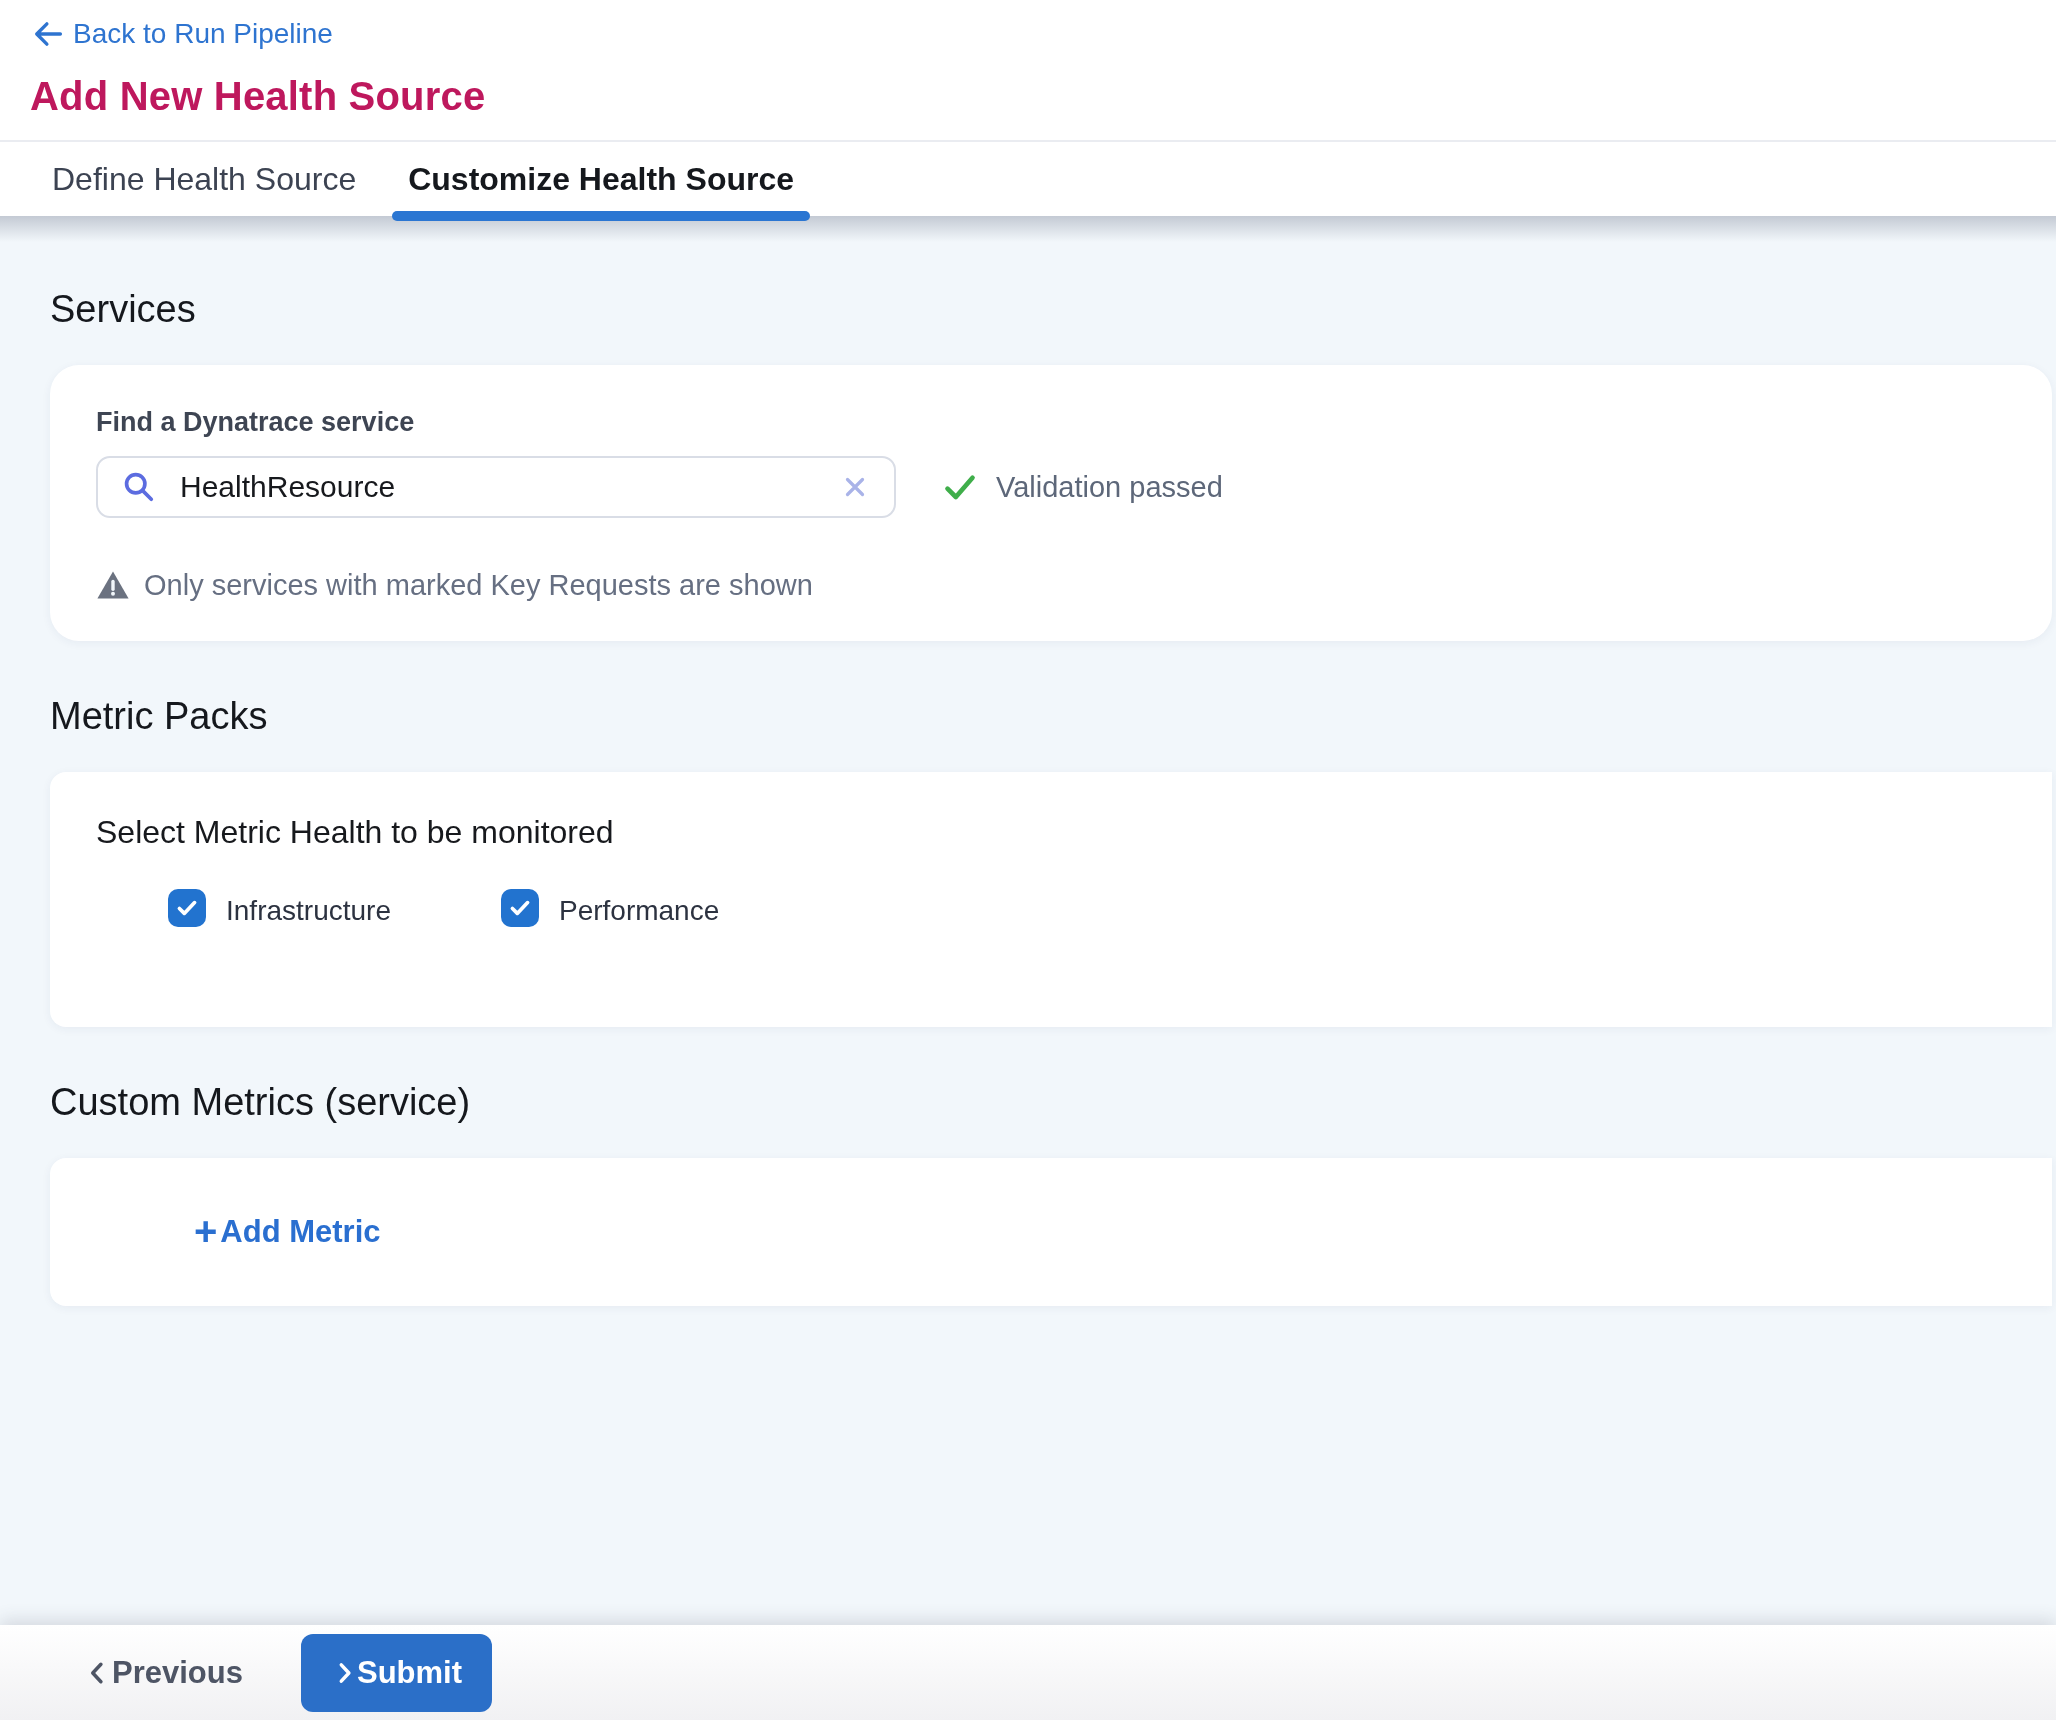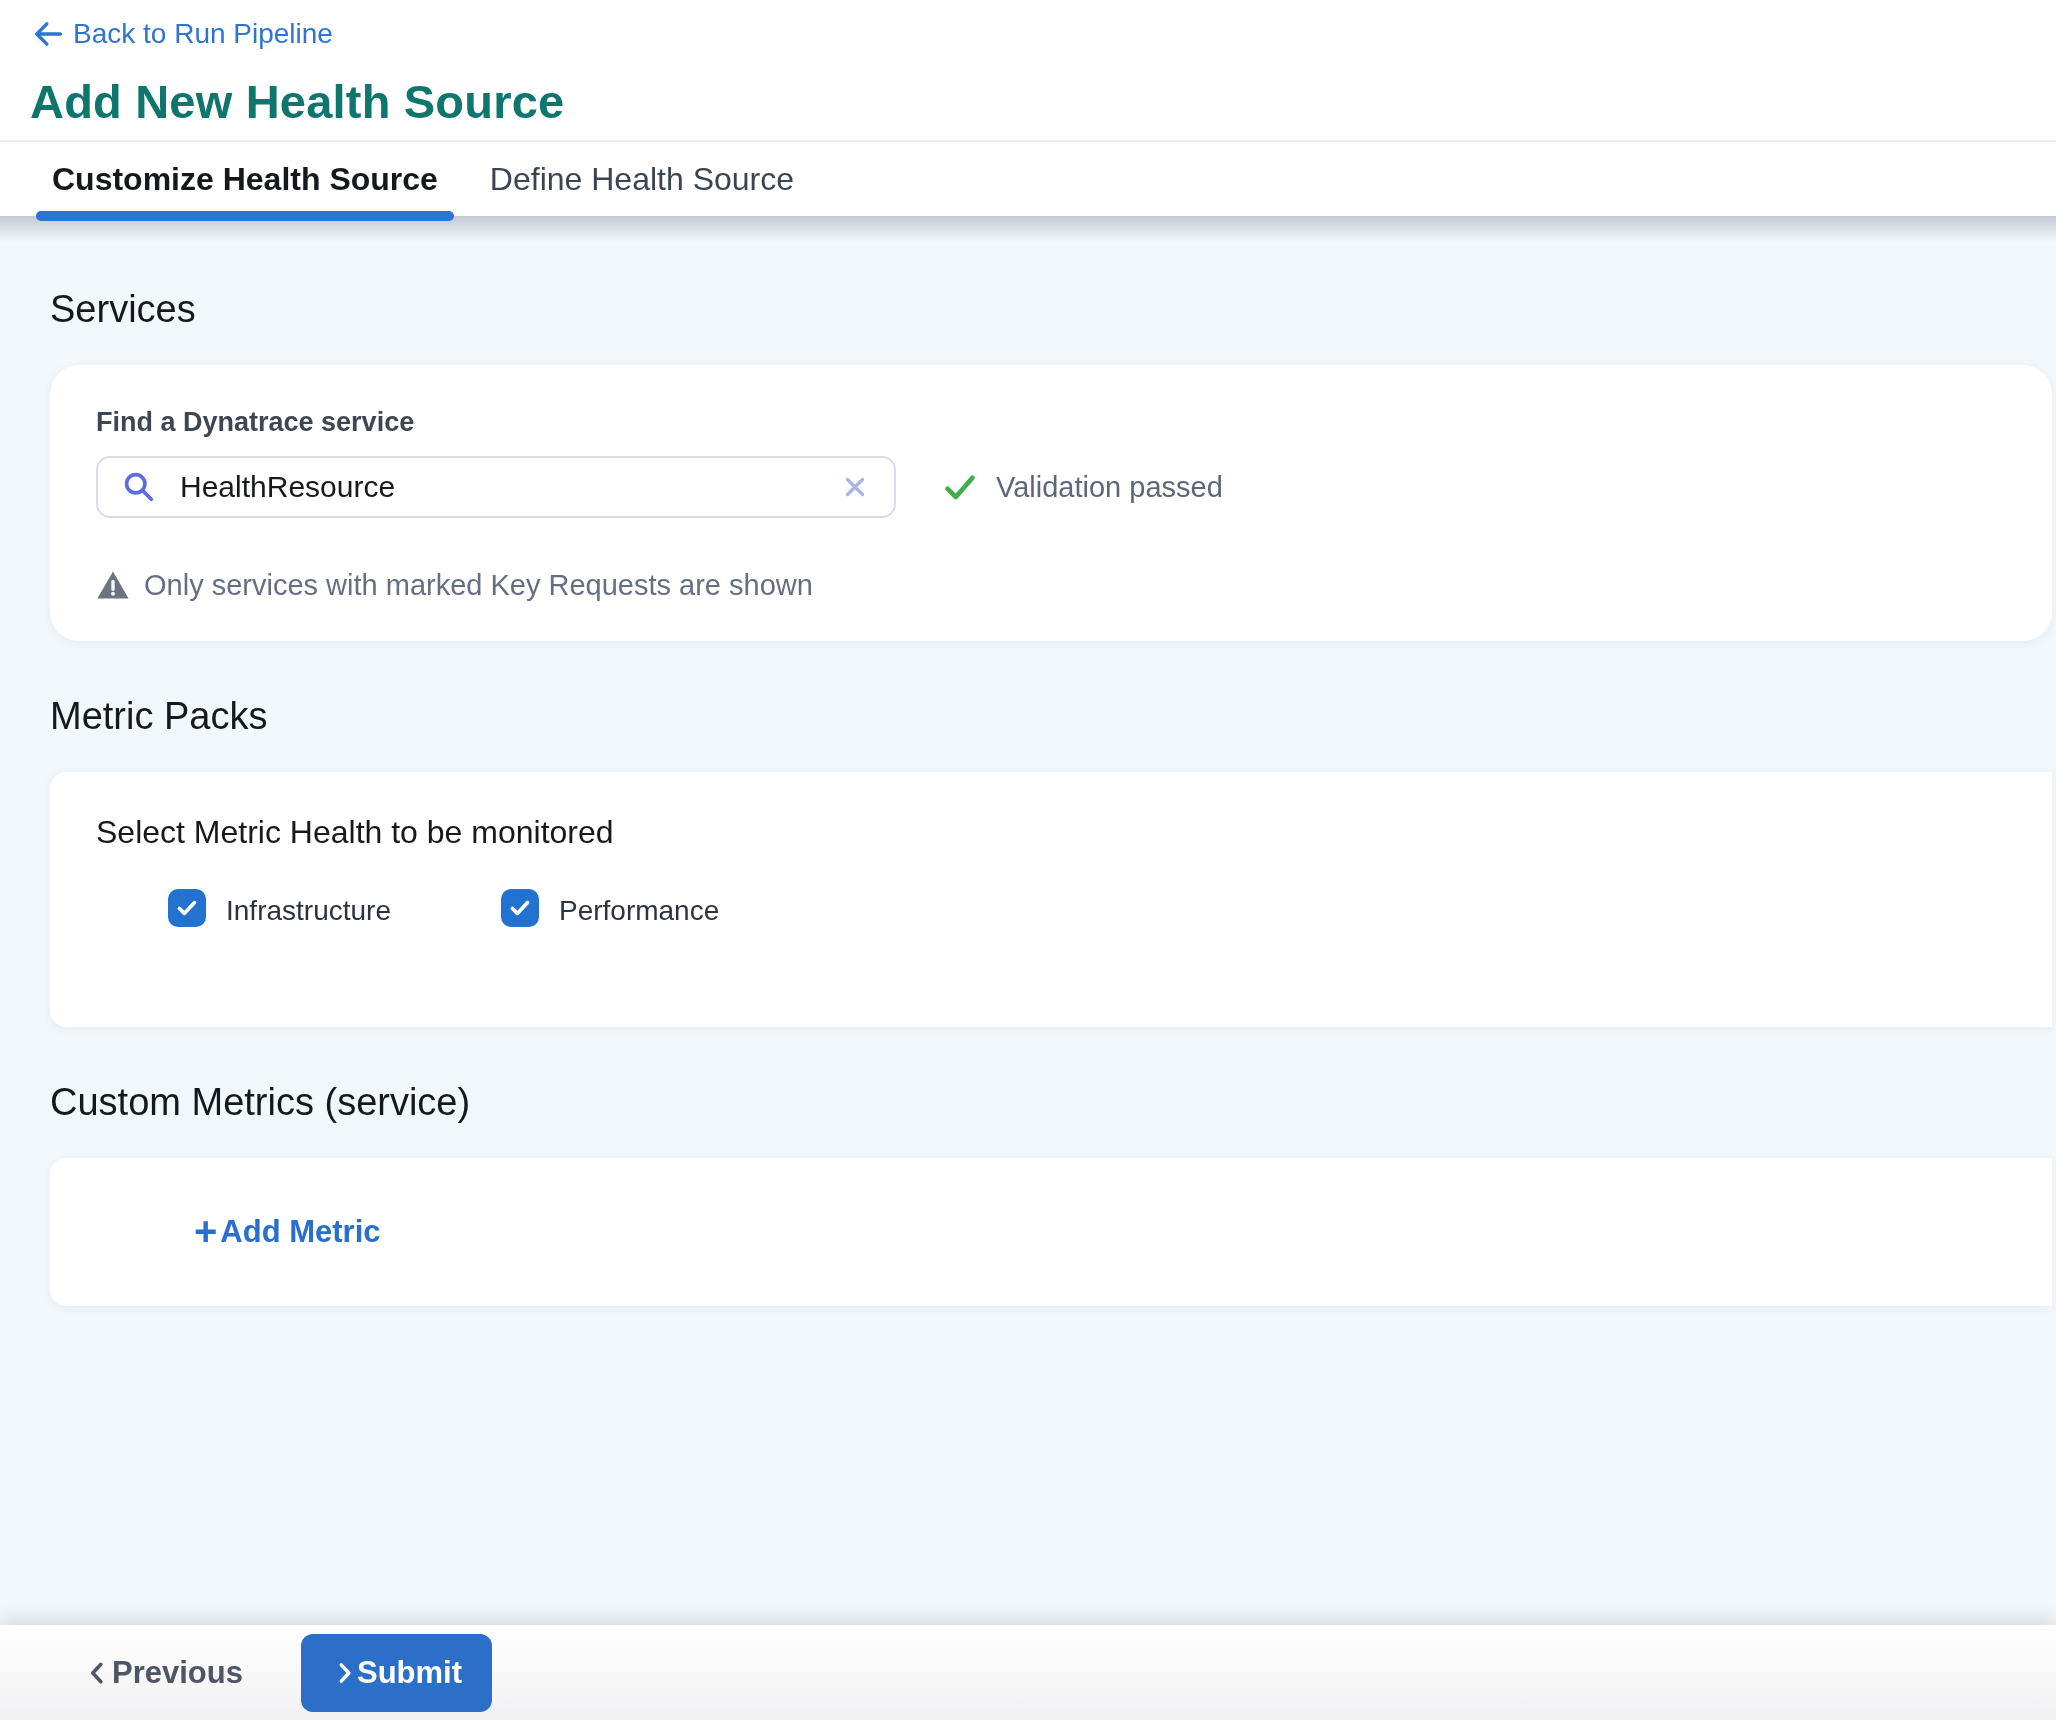--- a/index.html
+++ b/index.html
@@ -11,21 +11,21 @@
   }
   .page { width:2056px; height:1720px; display:flex; flex-direction:column; }
 
   
   .header { height:140px; padding:16px 0 0 30px; background:#fff; flex:0 0 auto; }
   .back-row {
     display:flex; align-items:center; gap:7px;
     color:#2e74d0; font-size:28px; font-weight:500;
     width:max-content; cursor:pointer;
   }
-  .page-title { margin:22px 0 0 0; font-size:47px; font-weight:700; color:#0f766e; letter-spacing:.2px; }
+  .page-title { margin:22px 0 0 0; font-size:40px; font-weight:700; color:#be185d; letter-spacing:.2px; }
 
   
   .tabbar {
     height:76px; flex:0 0 auto; background:#fff;
     border-top:2px solid #eaecf1;
     display:flex; align-items:stretch; padding-left:36px;
     position:relative; z-index:2;
   }
   .tab {
     display:flex; align-items:center; padding:0 16px; margin-right:20px;
@@ -120,27 +120,27 @@
         <svg width="36" height="36" viewBox="0 0 32 32">
             <path d="M27 16 H7 M15 7 L6 16 L15 25" fill="none" stroke="currentColor" stroke-width="3" stroke-linecap="round" stroke-linejoin="round"></path>
           </svg>
       </span>
       <span>Back to Run Pipeline</span>
     </div>
     <h1 class="page-title">Add New Health Source</h1>
   </header>
 
   <nav class="tabbar">
+    <div class="tab">
+      <span>Define Health Source</span>
+
+    </div>
     <div class="tab active">
       <span>Customize Health Source</span>
       <i class="underline"></i>
-    </div>
-    <div class="tab">
-      <span>Define Health Source</span>
-
     </div>
   </nav>
 
   <main class="content">
 
     <h2 class="section-title first">Services</h2>
 
     <section class="card services-card">
       <div class="field-label">Find a Dynatrace service</div>
       <div class="search-row">

